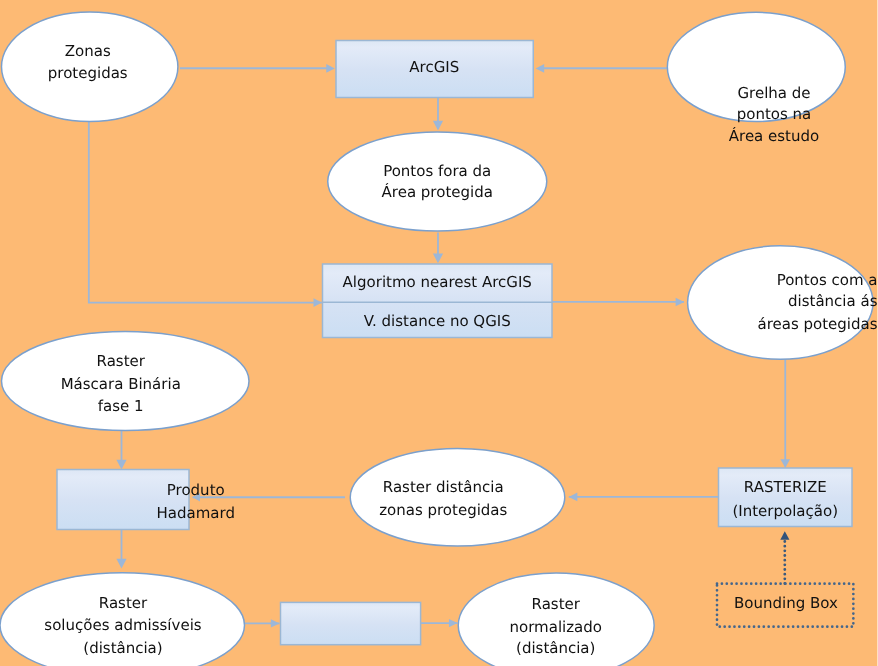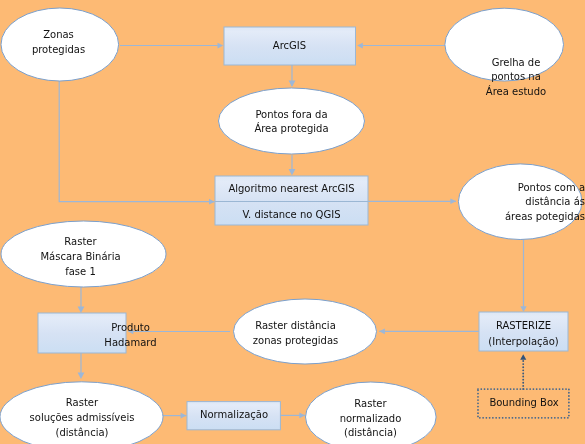--- a/index.html
+++ b/index.html
@@ -97,21 +97,20 @@
 fase 1</div>
   <div class="node" style="left:38.5px;top:320px;width:88px;height:30px;line-height:15.2px;padding-left:48px;">Produto
 Hadamard</div>
   <div class="node" style="left:224px;top:318px;width:143px;height:30px;line-height:15.2px;">Raster distância
 zonas protegidas</div>
   <div class="node" style="left:479px;top:318px;width:89px;height:31px;line-height:15.8px;">RASTERIZE
 (Interpolação)</div>
   <div class="node" style="left:-1px;top:396px;width:166px;height:44.4px;line-height:14.8px;">Raster
 soluções admissíveis
 (distância)</div>
-  <div class="node" style="left:187px;top:408px;width:94px;height:14px;">Normalização</div>
   <div class="node" style="left:304.5px;top:397px;width:132px;height:44.1px;line-height:14.7px;">Raster
 normalizado
 (distância)</div>
   <div class="node" style="left:478.5px;top:396.5px;width:91px;height:14px;">Bounding Box</div>
 </div>
 
 <style>
   .conn{fill:none;stroke:#9cb7d8;stroke-width:1.2;}
   .ah{fill:#9cb7d8;stroke:none;}
   .ahd{fill:#33537a;stroke:none;}

